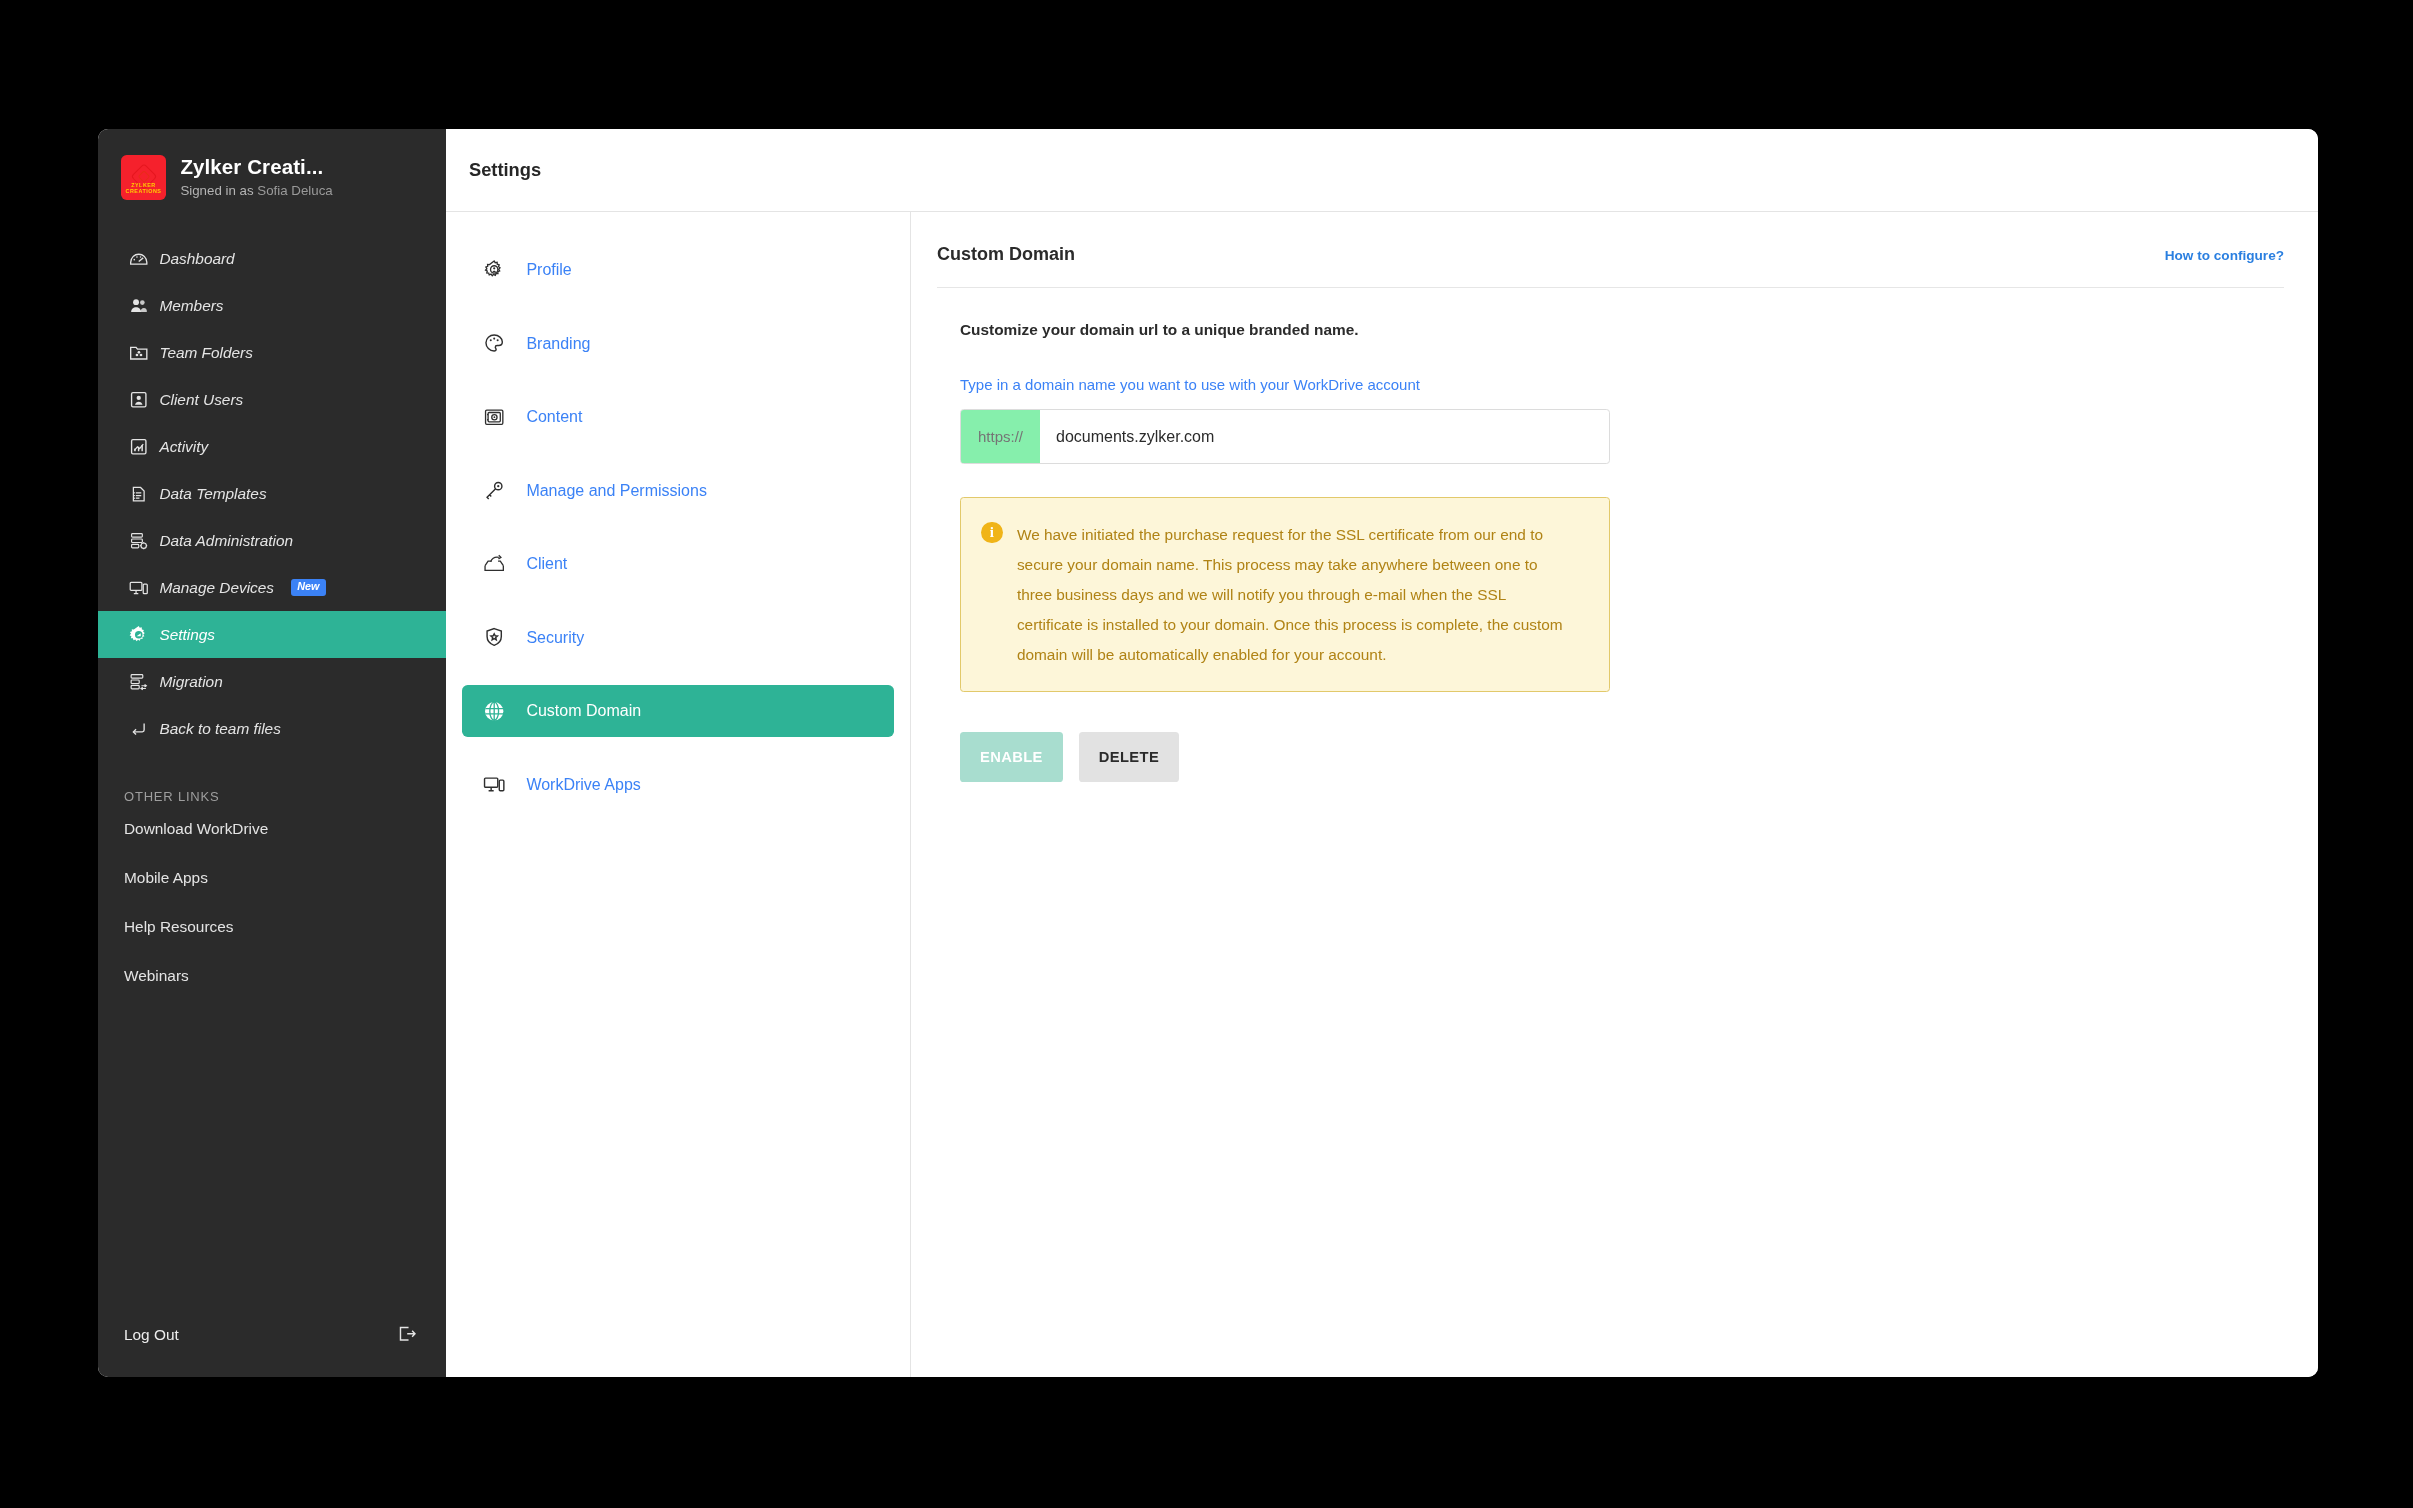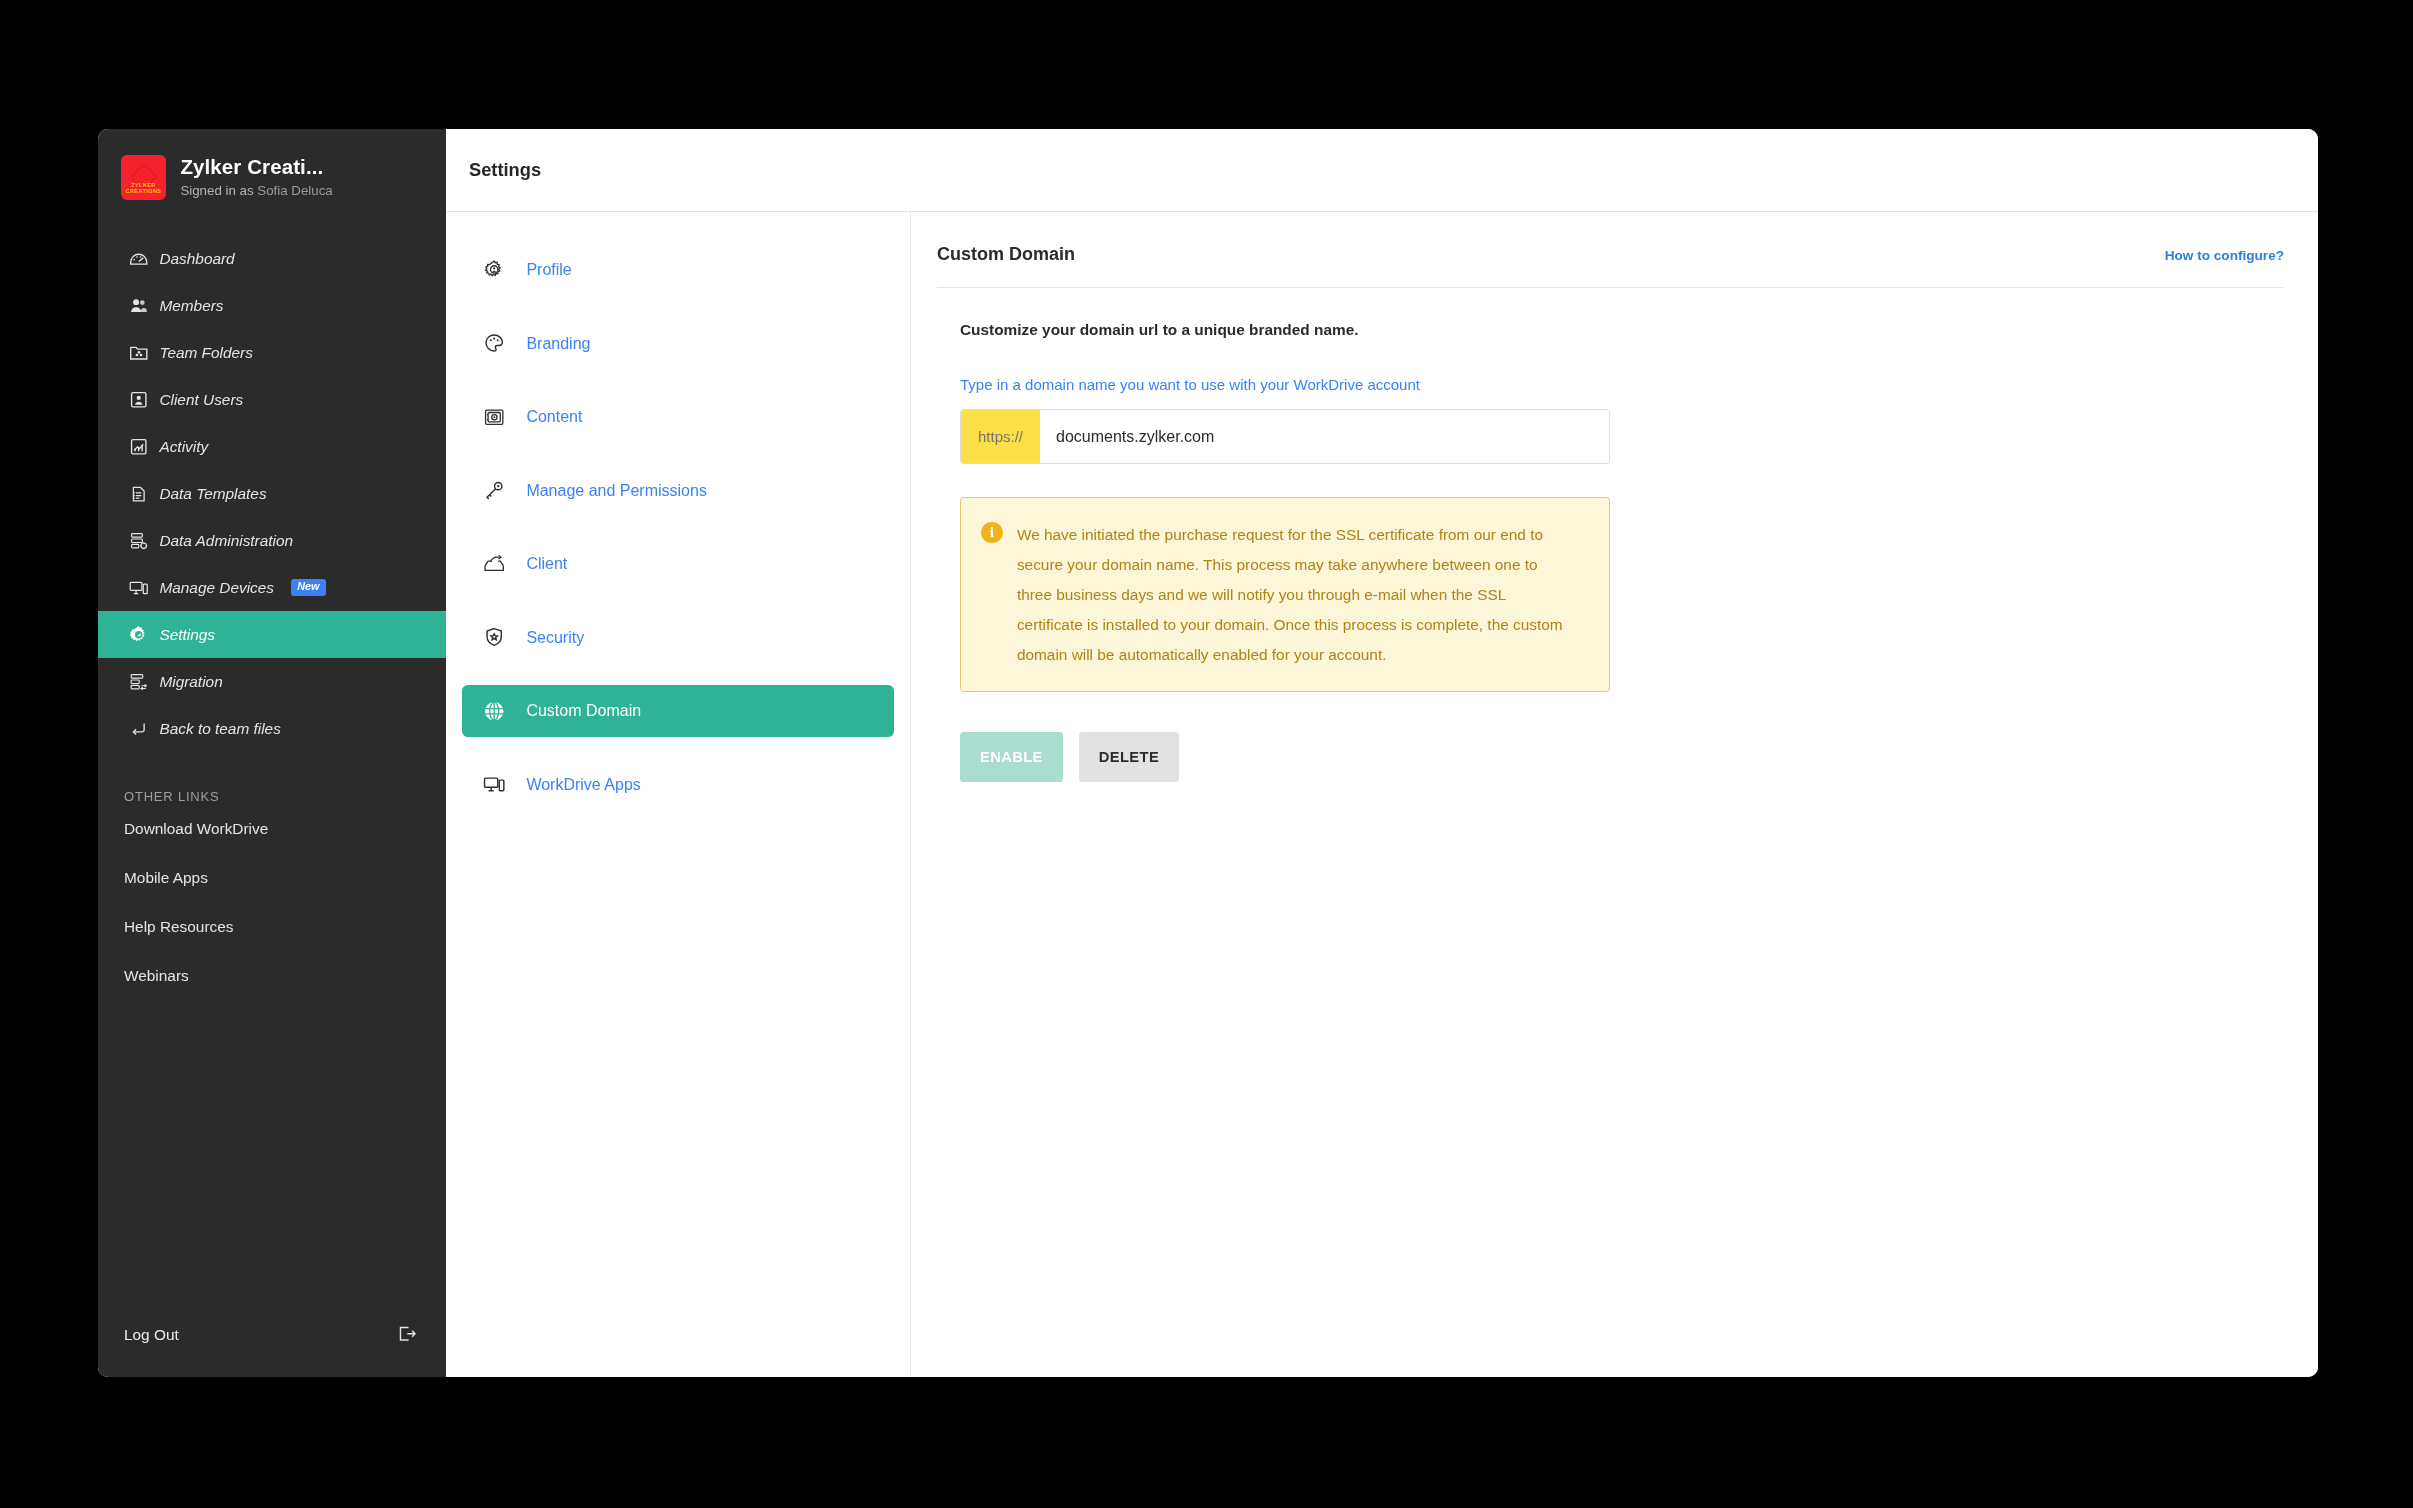--- a/index.html
+++ b/index.html
@@ -222,21 +222,21 @@
     width: 650px;
     height: 55px;
     display: flex;
     align-items: stretch;
     border: 0.7px solid #dcdcdc;
     border-radius: 3.6px;
     overflow: hidden;
     background: #ffffff;
   }
   .domain-prefix {
-    background: #fde047;
+    background: #86efac;
     color: #757575;
     font-size: 15px;
     display: flex;
     align-items: center;
     padding: 0 17px;
     flex: 0 0 auto;
   }
   .domain-input {
     flex: 1 1 auto;
     border: 0;

